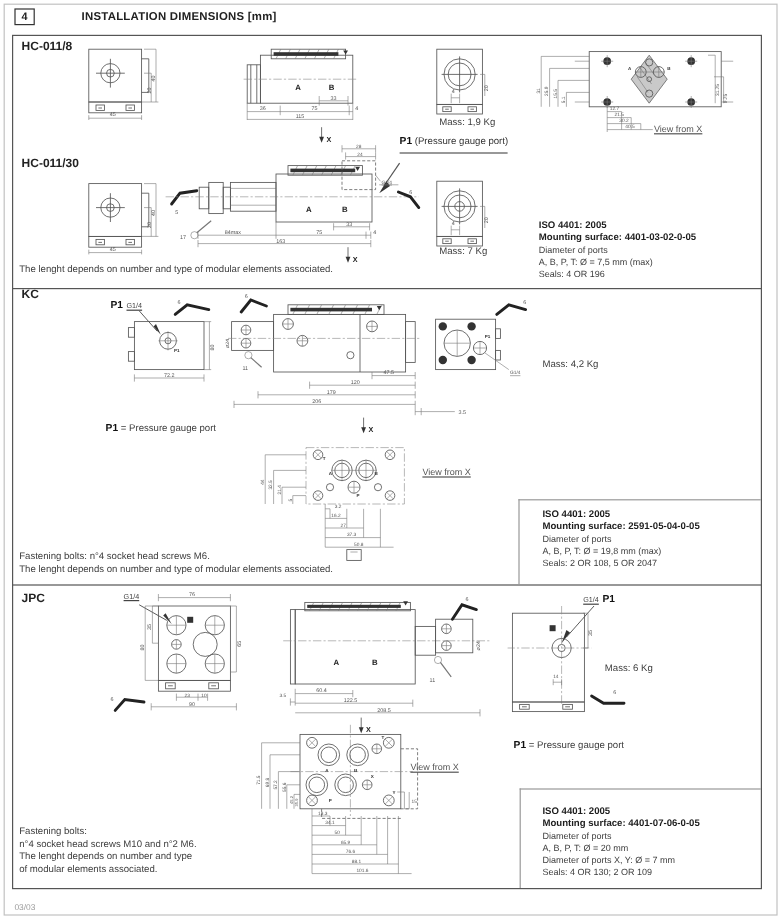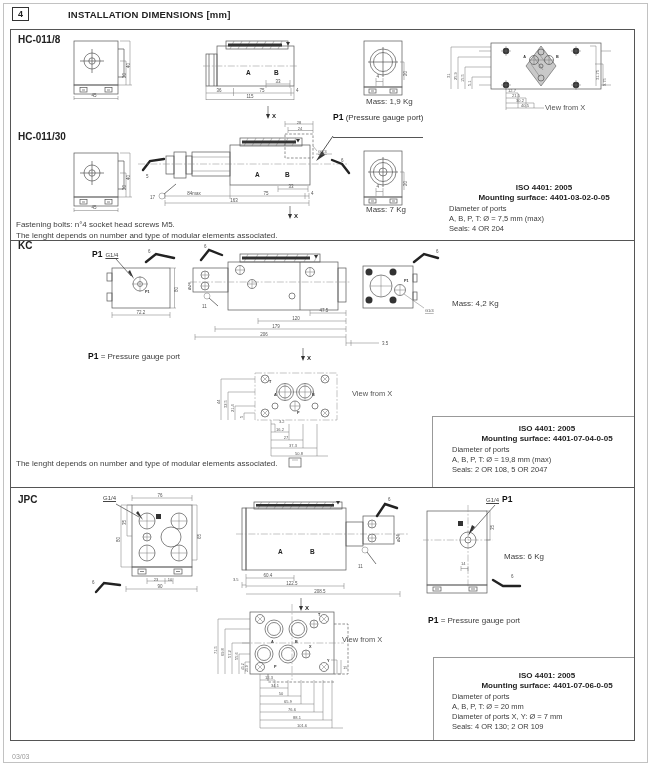--- a/index.html
+++ b/index.html
@@ -9,30 +9,30 @@
   .pborder { position:absolute; left:3px; top:3px; right:3px; bottom:2px; border:1px solid #c2c2c2; pointer-events:none; }
   .abs { position:absolute; }
   .hnum { position:absolute; left:12px; top:7px; width:17px; height:14px; border:1.2px solid #333;
           font-size:9px; font-weight:bold; color:#222; text-align:center; line-height:12px; }
   .htitle { position:absolute; left:36px; top:9px; font-size:9.5px; font-weight:bold; color:#222; letter-spacing:.2px;margin-left:32px; }
   .frame { position:absolute; left:10px; top:29px; width:625px; height:712px; border:1.2px solid #555; }
   .hline { position:absolute; left:10px; width:625px; height:0; border-top:1.2px solid #555; }
   .isobox { position:absolute; border-top:1px solid #999; border-left:1px solid #999; }
   .model { position:absolute; font-size:10px; font-weight:bold; color:#222; }
   .mass { position:absolute; font-size:8px; color:#3d3d3d; }
-  .viewx { position:absolute; font-size:7.5px; color:#555; }
-  .p1call { position:absolute; font-size:8px; color:#333; border-bottom:1px solid #555; padding-bottom:15px; }
+  .viewx { position:absolute; font-size:7.5px; color:#555;text-decoration:underline; }
+  .p1call { position:absolute; font-size:8px; color:#333; border-bottom:1px solid #555; padding-bottom:5px; }
   .p1call b { font-size:8.5px; color:#111; }
   .p1eq { position:absolute; font-size:8px; color:#3d3d3d; }
   .p1eq b { font-size:8.5px; color:#111; }
   .gsm { position:absolute; font-size:6px; color:#444; text-decoration:underline; }
   .gsm b { font-size:8.5px; color:#111; text-decoration:none; display:inline-block; padding-left:3px; }
   .gsmr b { padding-left:0; padding-right:3px; }
   .iso { position:absolute; font-size:7.5px; color:#3d3d3d; line-height:10.3px; width:190px; }
-  .iso .ib { font-weight:bold; color:#1d1d1d; font-size:8px;text-align:center; }
+  .iso .ib { font-weight:bold; color:#1d1d1d; font-size:8px; }
   .fasten { position:absolute; font-size:8px; color:#3d3d3d; line-height:10.5px; }
   .pgfoot { position:absolute; left:12px; top:753px; font-size:7px; color:#9a9a9a; }
   
   .d { stroke:#555; stroke-width:.7; fill:none; }
   .dt { stroke:#777; stroke-width:.5; fill:none; }
   .cl { stroke:#888; stroke-width:.5; fill:none; stroke-dasharray:7 1.8 1.8 1.8; }
   .ds { stroke:#666; stroke-width:.7; fill:none; stroke-dasharray:2.6 1.6; }
   .lv { stroke:#222; stroke-width:2.4; fill:none; stroke-linecap:round; }
   .bk { fill:#333; stroke:none; }
   .gf { fill:#c9c9c9; stroke:#555; stroke-width:.6; }
@@ -243,25 +243,24 @@
     <text class="dim" transform="translate(51,40) rotate(-90)">20</text>
     <text class="dim" x="20.5" y="41.5">4</text>
   </svg>
   <div class="mass" style="left:366px;top:205px">Mass: 7 Kg</div>
 
   <div class="iso" style="left:449px;top:183px">
     <div class="ib">ISO 4401: 2005</div>
     <div class="ib">Mounting surface: 4401-03-02-0-05</div>
     <div>Diameter of ports</div>
     <div>A, B, P, T: Ø = 7,5 mm (max)</div>
-    <div>Seals: 4 OR 204</div>
+    <div>Seals: 4 OR 196</div>
   </div>
 
   <div class="fasten" style="left:16px;top:220px">
-    <div>Fastening bolts: n°4 socket head screws M5.</div>
     <div>The lenght depends on number and type of modular elements associated.</div>
   </div>
 
   <div class="model" style="left:18px;top:240px">KC</div>
   <div class="gsm gsmr" style="left:92px;top:249px"><b>P1</b><span>G1/4</span></div>
 
   <svg class="abs" style="left:86px;top:246px" width="100" height="80" viewBox="0 0 100 80">
     <path class="lv" d="M60 16 L70 8 L88 12"></path>
     <text class="dim" x="62" y="7">6</text>
     <path class="d" d="M30 13 L45 30" style="stroke-width:.8"></path>
@@ -390,27 +389,28 @@
     <text class="dm4" x="67" y="65" text-anchor="middle">16.2</text>
     <text class="dm4" x="73" y="73" text-anchor="middle">27</text>
     <text class="dm4" x="80" y="81" text-anchor="middle">37.3</text>
     <text class="dm4" x="86" y="89" text-anchor="middle">50.8</text>
   </svg>
   <div class="viewx" style="left:352px;top:389px">View from X</div>
 
   <div class="isobox" style="left:432px;top:416px;width:202px;height:71px"></div>
   <div class="iso" style="left:452px;top:424px">
     <div class="ib">ISO 4401: 2005</div>
-    <div class="ib">Mounting surface: 4401-07-04-0-05</div>
+    <div class="ib">Mounting surface: 2591-05-04-0-05</div>
     <div>Diameter of ports</div>
     <div>A, B, P, T: Ø = 19,8 mm (max)</div>
     <div>Seals: 2 OR 108, 5 OR 2047</div>
   </div>
 
   <div class="fasten" style="left:16px;top:459px">
+    <div>Fastening bolts: n°4 socket head screws M6.</div>
     <div>The lenght depends on number and type of modular elements associated.</div>
   </div>
 
   <div class="model" style="left:18px;top:494px">JPC</div>
   <div class="gsm" style="left:103px;top:495px"><span>G1/4</span></div>
 
   <svg class="abs" style="left:86px;top:490px" width="122" height="106" viewBox="0 0 122 106">
     <path class="d" d="M30 14 L53 27" style="stroke-width:.8"></path>
       <polygon class="bk" points="50,23 57,30 52,21"></polygon>
     <g class="d">
@@ -571,15 +571,21 @@
   <div class="isobox" style="left:433px;top:657px;width:201px;height:83px"></div>
   <div class="iso" style="left:452px;top:671px">
     <div class="ib">ISO 4401: 2005</div>
     <div class="ib">Mounting surface: 4401-07-06-0-05</div>
     <div>Diameter of ports</div>
     <div>A, B, P, T: Ø = 20 mm</div>
     <div>Diameter of ports X, Y: Ø = 7 mm</div>
     <div>Seals: 4 OR 130; 2 OR 109</div>
   </div>
 
+  <div class="fasten" style="left:16px;top:688px">
+    <div>Fastening bolts:</div>
+    <div>n°4 socket head screws M10 and n°2 M6.</div>
+    <div>The lenght depends on number and type</div>
+    <div> of modular elements associated.</div>
+  </div>
 
   <div class="pgfoot">03/03</div>
 </div>
 
 </body></html>

